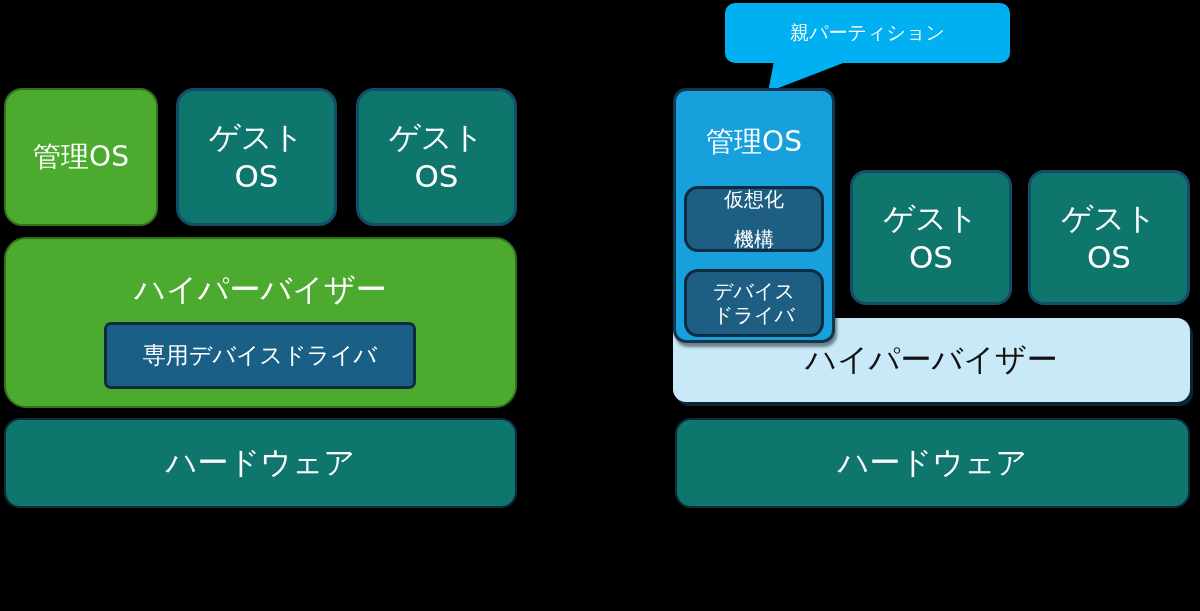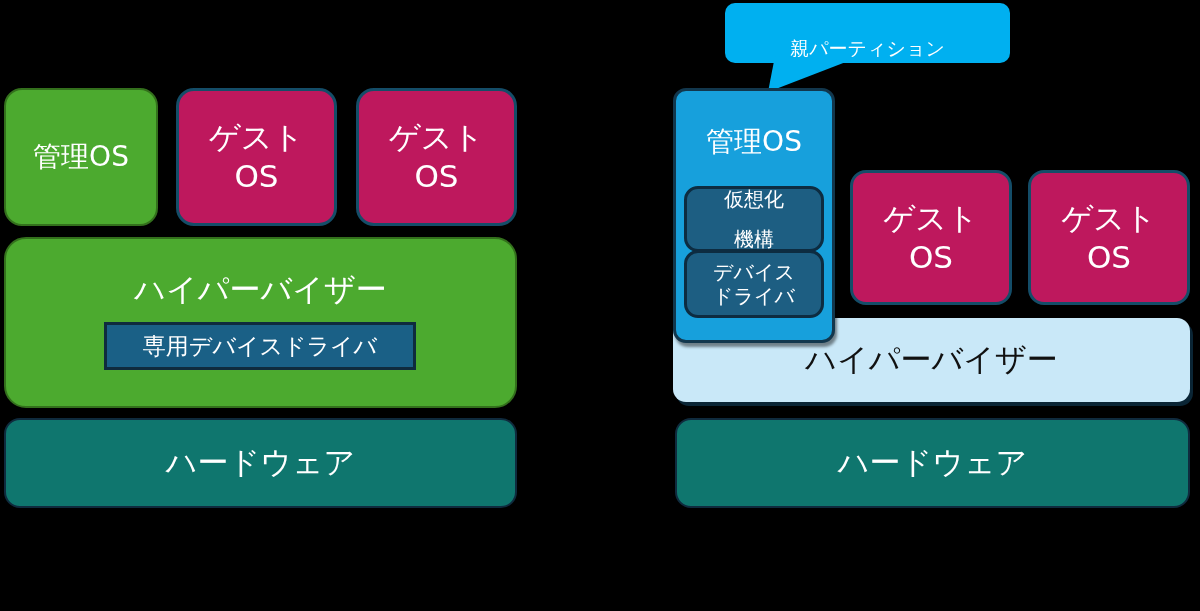--- a/index.html
+++ b/index.html
@@ -22,59 +22,59 @@
     text-align: center;
     color: #ffffff;
     box-shadow: 2px 4px 3px rgba(0,0,0,0.45);
   }
   
   .green {
     background: #4caa2f;
     border: 2px solid #33701c;
   }
   .blue {
-    background: #be185d;
+    background: #0f766e;
     border: 3px solid #144d68;
   }
   .darkblue {
     background: #0f766e;
     border: 2px solid #0f2b3e;
   }
   .mgmt-left   { left: 4px;   top: 88px;  width: 154px; height: 138px; border-radius: 18px; font-size: 28px; }
   .guest-l1    { left: 176px; top: 88px;  width: 161px; height: 138px; border-radius: 18px; font-size: 31px; line-height: 1.25; }
   .guest-l2    { left: 356px; top: 88px;  width: 161px; height: 138px; border-radius: 18px; font-size: 31px; line-height: 1.25; }
   .hyper-left  {
     left: 4px; top: 237px; width: 513px; height: 171px;
     border-radius: 22px;
     justify-content: flex-start;
     font-size: 31px;
     padding-top: 30px;
   }
   .drv-left {
     position: absolute;
     left: 98px; top: 83px;
-    width: 312px; height: 48px;
+    width: 312px; height: 67px;
     background: #1a6086;
     border: 3px solid #0f2b3e;
-    border-radius: 0;
+    border-radius: 7px;
     display: flex; align-items: center; justify-content: center;
     font-size: 23px; color: #fff;
   }
   .hw-left  { left: 4px;   top: 418px; width: 513px; height: 90px; border-radius: 16px; font-size: 31px; }
   .hw-right { left: 675px; top: 418px; width: 515px; height: 90px; border-radius: 16px; font-size: 31px; }
 
   
   .callout {
     position: absolute;
     left: 725px; top: 3px;
     width: 285px; height: 60px;
     background: #00b0f0;
     border-radius: 10px;
     display: flex; flex-direction: column;
-    align-items: center; justify-content: flex-end;
+    align-items: center; justify-content: center;
     color: #fff; font-size: 19px; line-height: 1.45;
     z-index: 1;
     text-align: center;
   }
   .callout-tail { position: absolute; left: 755px; top: 52px; z-index: 1; }
 
   .mgmt-right {
     left: 673px; top: 88px;
     width: 162px; height: 255px;
     background: #17a0dc;
@@ -90,21 +90,21 @@
     left: 8px;
     width: 140px;
     background: #1d5e82;
     border: 3px solid #0d2c41;
     border-radius: 14px;
     display: flex; flex-direction: column;
     align-items: center; justify-content: center;
     font-size: 20px; line-height: 1.2; color: #fff;
   }
   .virt-box { top: 95px;  height: 66px; gap: 16px; }
-  .drv-box  { top: 159px; height: 68px; }
+  .drv-box  { top: 178px; height: 68px; }
 
   .guest-r1 { left: 850px;  top: 170px; width: 162px; height: 135px; border-radius: 16px; font-size: 31px; line-height: 1.25; }
   .guest-r2 { left: 1028px; top: 170px; width: 162px; height: 135px; border-radius: 16px; font-size: 31px; line-height: 1.25; }
 
   .hyper-right {
     left: 673px; top: 318px;
     width: 517px; height: 84px;
     background: #c9e8f8;
     border-radius: 13px;
     color: #111111;

